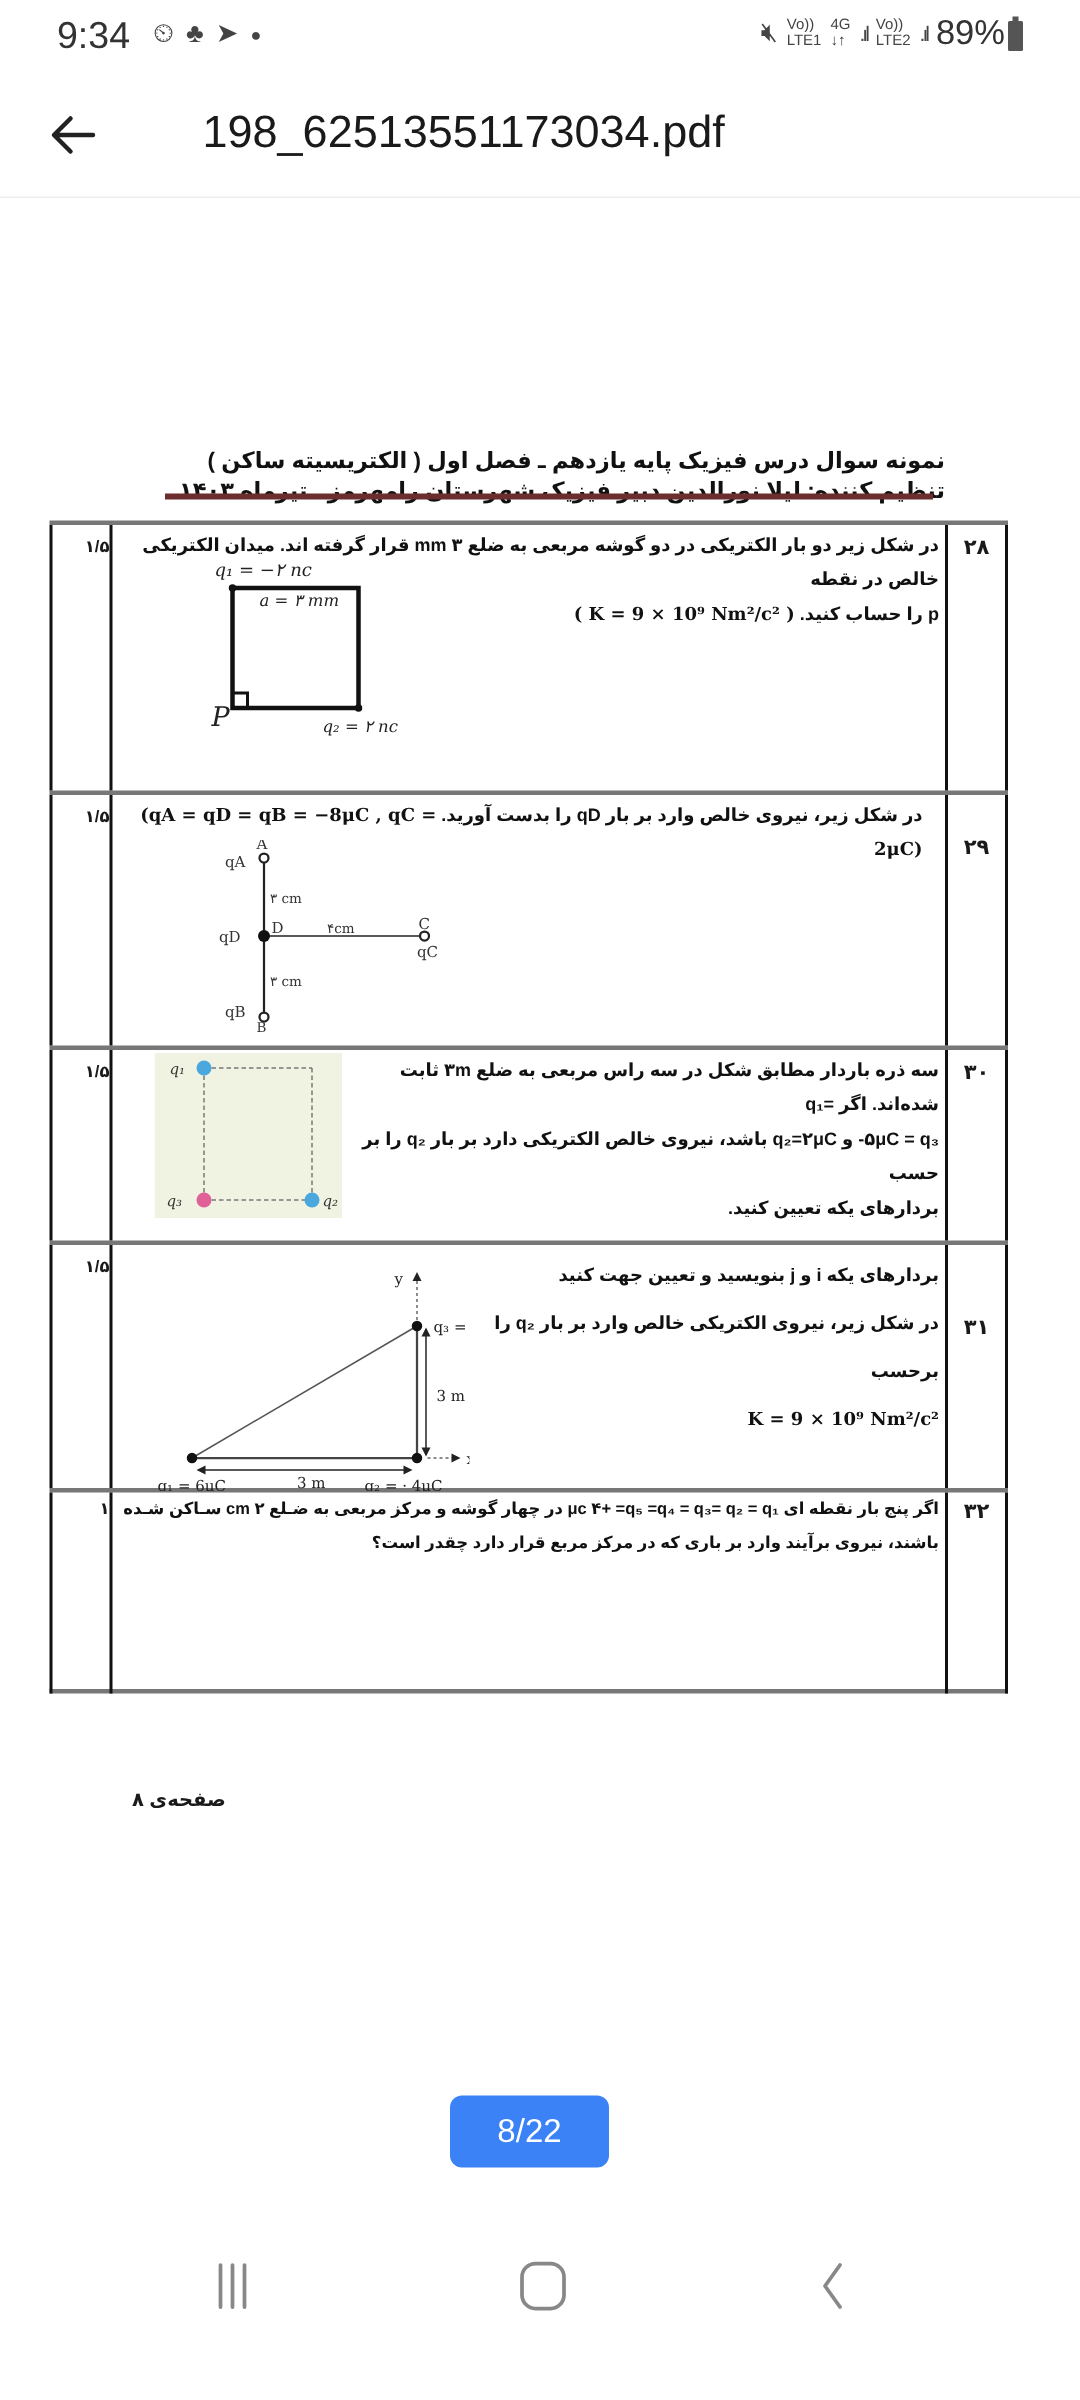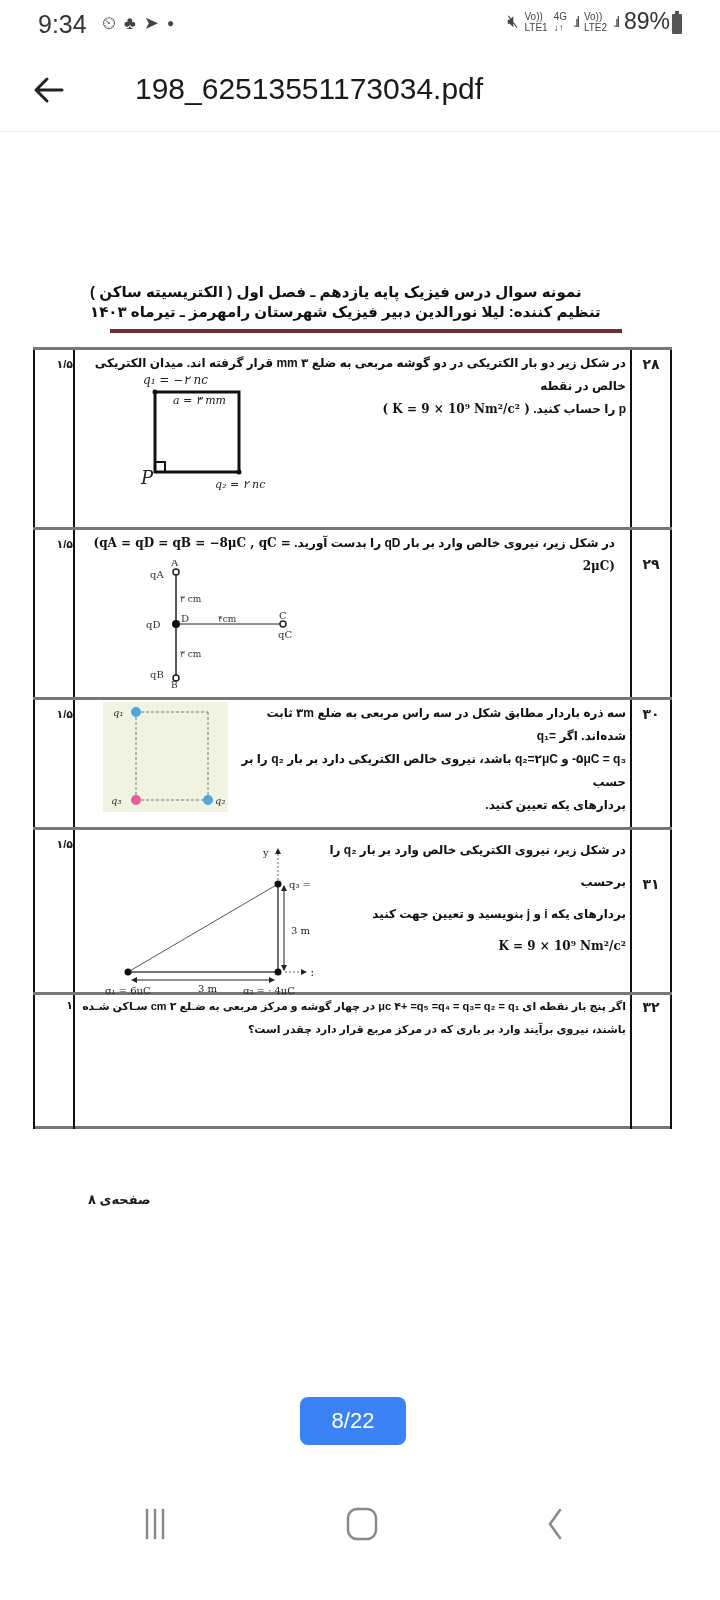--- a/index.html
+++ b/index.html
@@ -18,21 +18,21 @@
   .battery-icon { position: absolute; right: 38px; top: 14px; width: 10px; height: 20px; background: #555; border-radius: 1px; }
   .battery-icon::before { content: ""; position: absolute; top: -3px; left: 3px; width: 4px; height: 3px; background: #555; }
 
   
   .app-bar { position: absolute; top: 52px; left: 0; width: 720px; height: 80px; border-bottom: 1px solid #eeeeee; text-align: center; }
   .back-btn { position: absolute; left: 30px; top: 18px; width: 40px; height: 40px; }
   .file-title { position: absolute; left: 135px; top: 20px; font-size: 30px; color: #1a1a1a; }
 
   
   .pdf-page { position: absolute; top: 250px; left: 0; width: 720px; height: 960px; }
-  .doc-header { position: absolute; top: 32px; left: 90px; width: 540px; direction: rtl; text-align: left; font-weight: bold; font-size: 15px; line-height: 20px; color: #111; }
+  .doc-header { position: absolute; top: 48px; left: 90px; width: 540px; direction: rtl; text-align: right; font-weight: bold; font-size: 15px; line-height: 20px; color: #111; }
   .header-rule { position: absolute; top: 79px; left: 110px; width: 512px; height: 4px; background: #6b2d2d; }
 
   .qtable { position: absolute; top: 97px; left: 33px; width: 639px; height: 782px; border-top: 3px solid #777; border-bottom: 3px solid #777; }
   .qrow { position: absolute; left: 0; width: 639px; border-bottom: 3px solid #777; }
   .qrow:last-child { border-bottom: none; }
   .vline { position: absolute; top: 0; bottom: 0; width: 2px; background: #111; }
   .v-left { left: 0; } .v-mid1 { left: 40px; } .v-mid2 { left: 597px; } .v-right { left: 637px; }
   .score { position: absolute; left: 2px; width: 38px; top: 8px; text-align: right; font-size: 11px; font-weight: bold; direction: rtl; }
   .qnum { position: absolute; left: 599px; width: 38px; text-align: center; font-size: 14px; font-weight: bold; }
   .qtext { position: absolute; direction: rtl; text-align: right; font-size: 12px; font-weight: bold; line-height: 23px; color: #111; }
@@ -181,22 +181,22 @@
     </div>
 
     <div class="qrow" style="top:480px; height:165px;">
       <div class="vline v-left"></div>
         <div class="vline v-mid1"></div>
         <div class="vline v-mid2"></div>
         <div class="vline v-right"></div>
       <div class="score">۱/۵</div>
       <div class="qnum" style="top:46px;">۳۱</div>
       <div class="qtext" style="top:4px; right:46px; width:320px; line-height:32px;">
+        <div>بردارهای یکه i و j بنویسید و تعیین جهت کنید</div>
         <div>در شکل زیر، نیروی الکتریکی خالص وارد بر بار q₂  را برحسب</div>
-        <div>بردارهای یکه i و j بنویسید و تعیین جهت کنید</div>
         <div><span class="formula">K = 9 × 10⁹ Nm²/c²</span></div>
       </div>
       <svg class="fig" style="left:60px; top:14px;" width="220" height="150">
         <line x1="185" y1="40" x2="185" y2="8" stroke="#666" stroke-width="1" stroke-dasharray="2,2"></line>
         <polygon points="182,10 185,4 188,10" fill="#222"></polygon>
         <text x="170" y="12" font-size="10" fill="#222">y</text>
         <line x1="35" y1="128" x2="185" y2="128" stroke="#444" stroke-width="1.5"></line>
         <line x1="185" y1="40" x2="185" y2="128" stroke="#444" stroke-width="1.5"></line>
         <line x1="35" y1="128" x2="185" y2="40" stroke="#555" stroke-width="1"></line>
         <line x1="191" y1="42" x2="191" y2="126" stroke="#222" stroke-width="1"></line>

